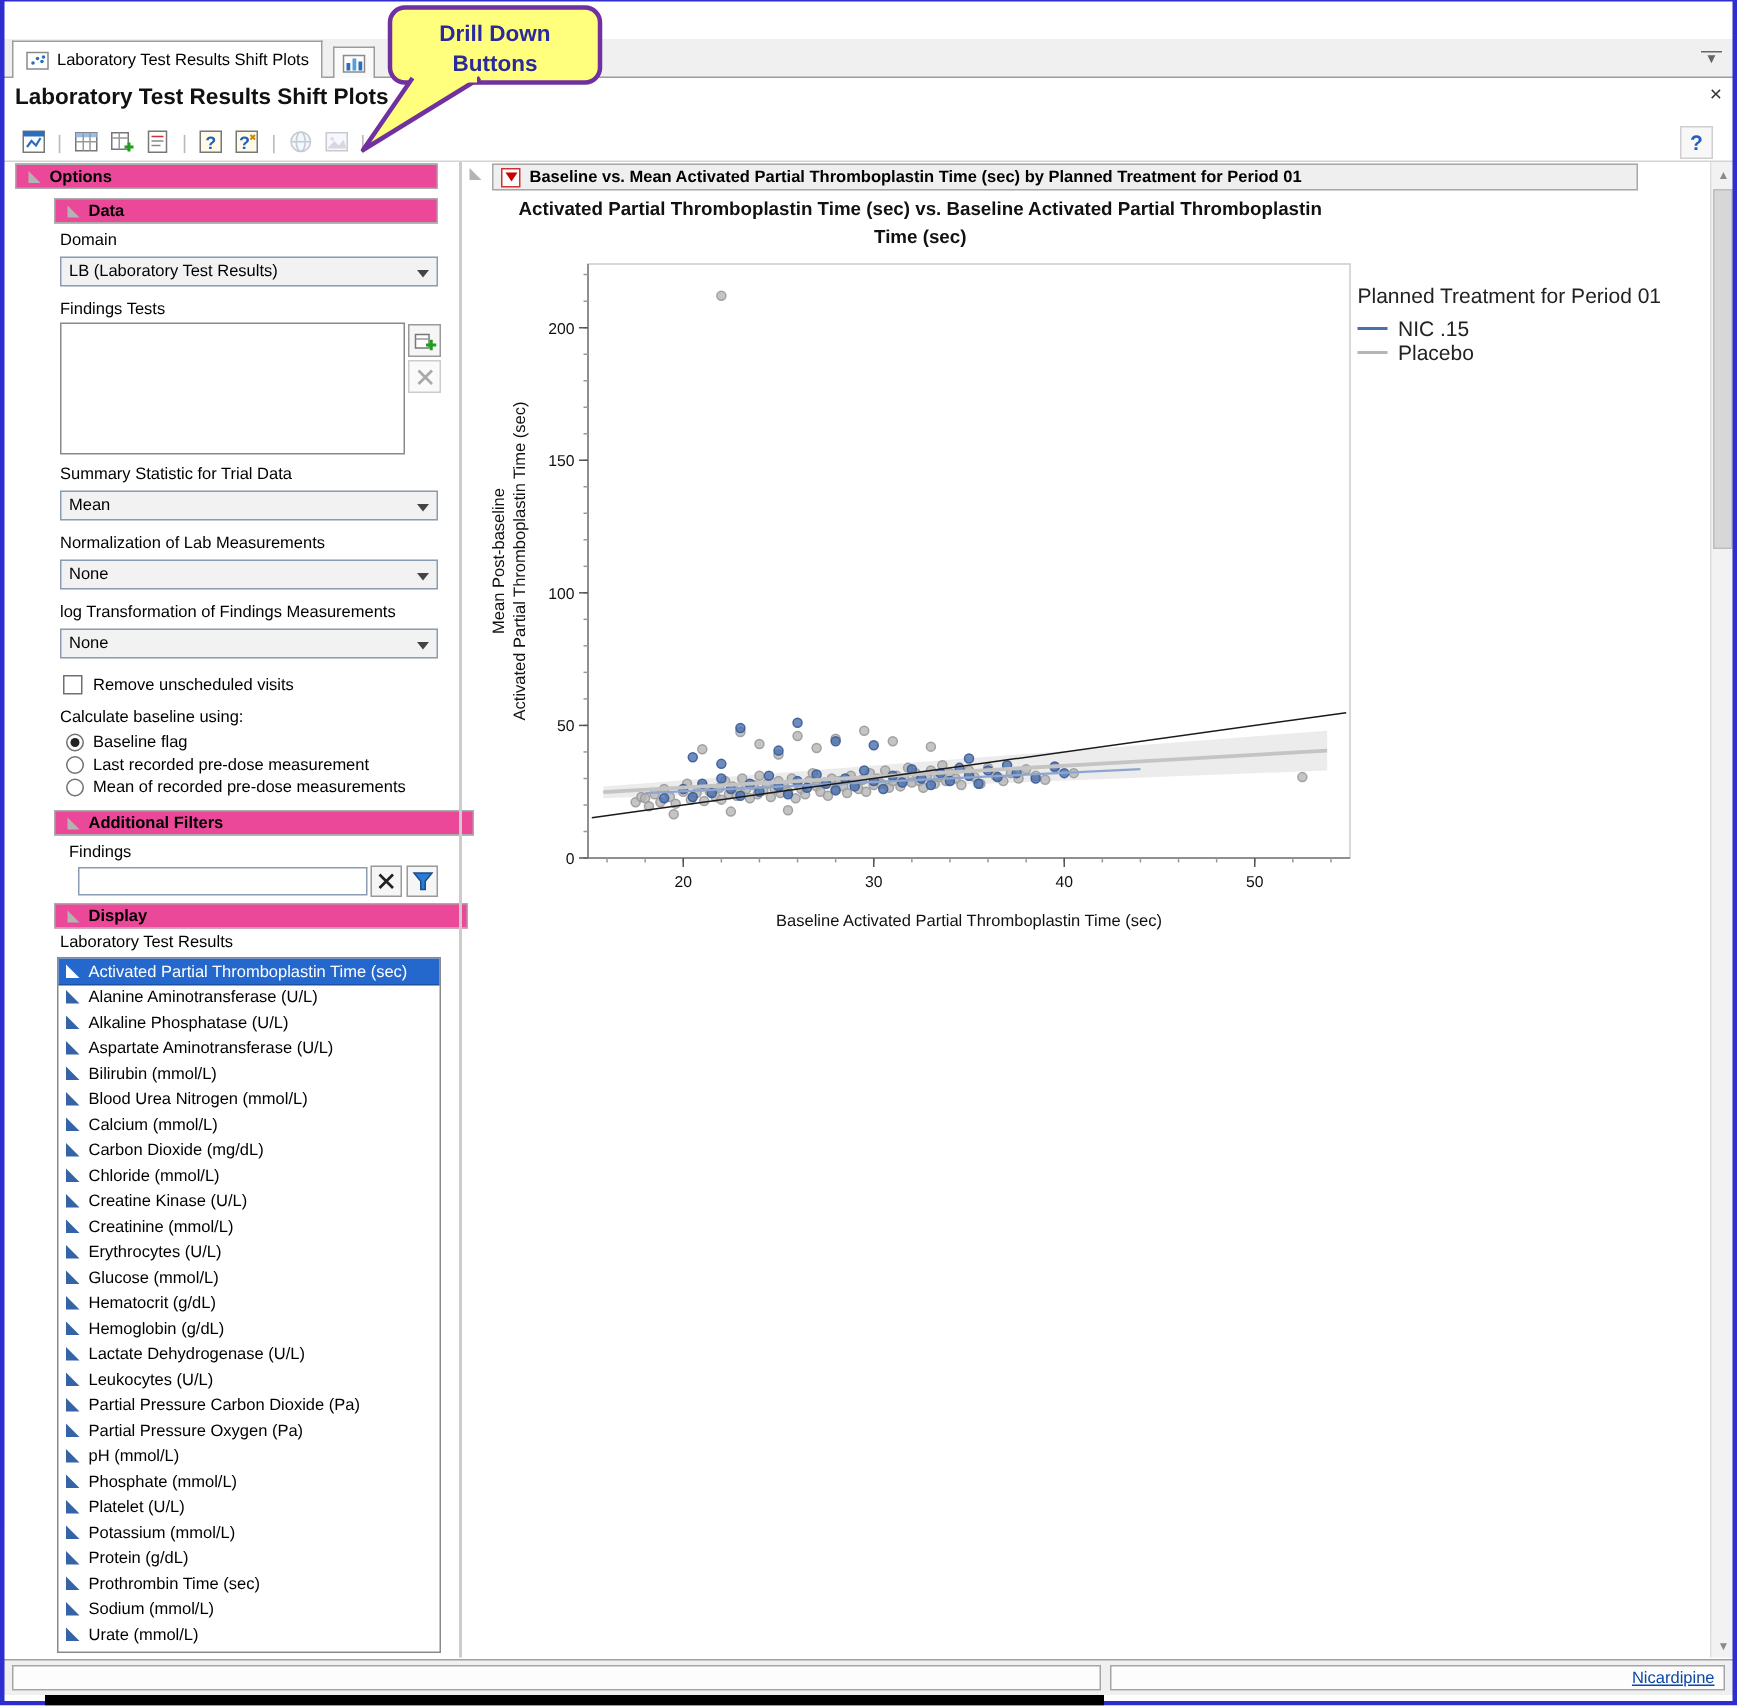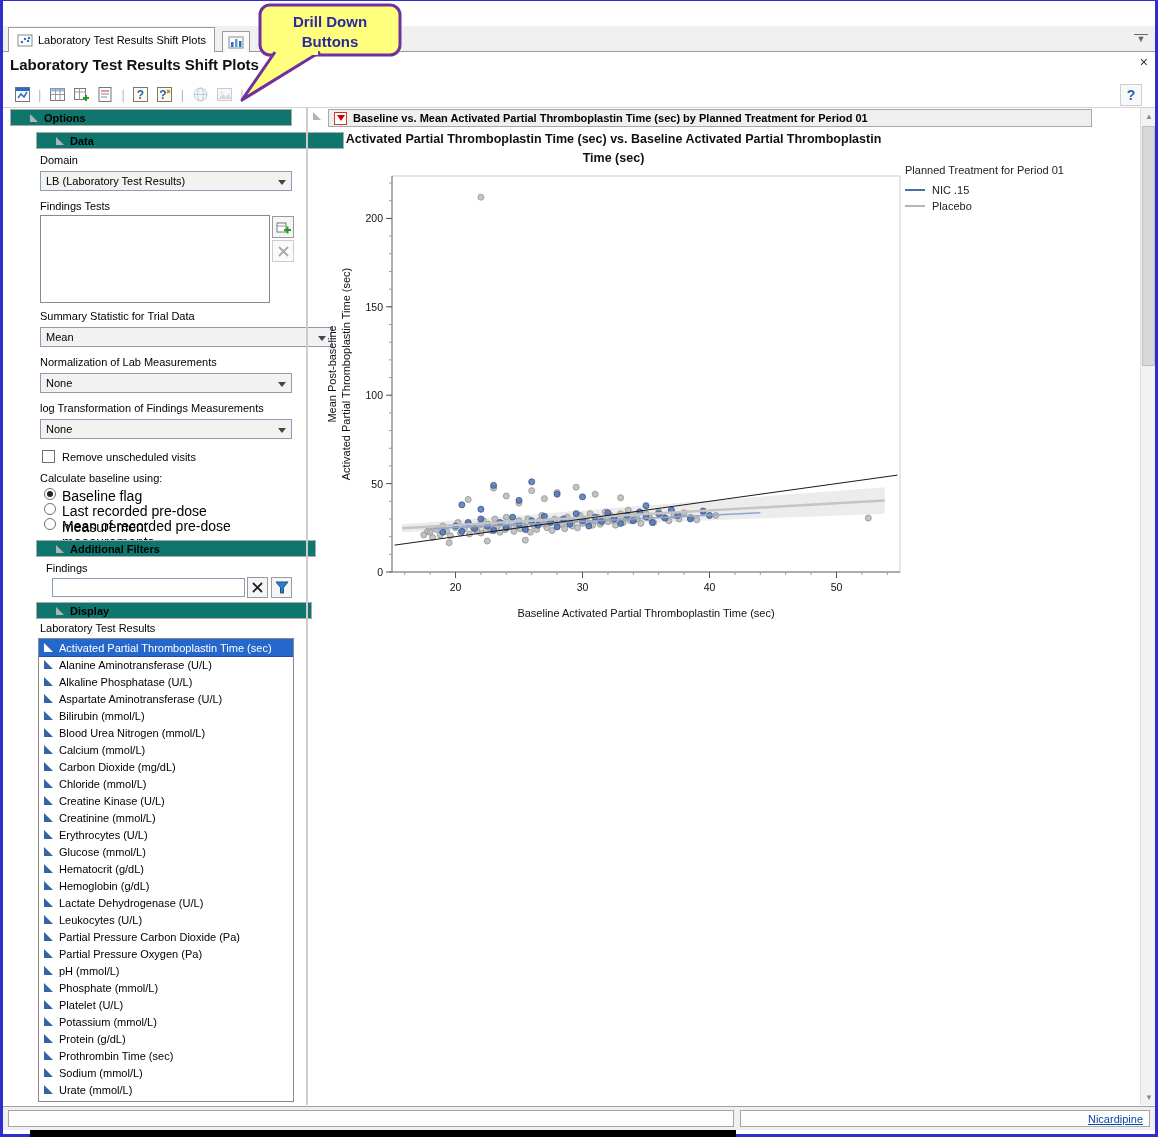--- a/index.html
+++ b/index.html
@@ -19,30 +19,30 @@
   #page-title{position:absolute;left:10px;top:56px;font-size:15px;font-weight:bold;color:#111}
   #close-btn{position:absolute;right:10px;top:54px;font-size:14px;color:#333;cursor:pointer}
   #toolbar{position:absolute;left:0;top:82px;width:1158px;height:26px;background:#fff;border-bottom:1px solid #d4d4d4;display:flex;align-items:center;padding-left:10px}
   .tbtn{width:24px;height:22px;display:flex;align-items:center;justify-content:center;background:transparent;border:0;cursor:pointer}
   .tbtn.disabled{opacity:.45}
   .tsep{color:#b9b9b9;margin:0 4px;font-size:13px}
   #help-btn{position:absolute;right:16px;top:84px;width:22px;height:22px;border:1px solid #cfcfcf;background:#f8f8f8;color:#1f5fbf;font-weight:bold;font-size:14px;display:flex;align-items:center;justify-content:center;cursor:pointer}
 
   
   #options-panel{position:absolute;left:8px;top:108px;width:296px;height:997px;background:#fff}
-  .sect{position:absolute;border:1px solid #ababab;background:#0f766e;font-weight:bold;font-size:11px;display:flex;align-items:center;gap:6px;padding:0 19px;height:17px;white-space:nowrap}
+  .sect{position:absolute;border:1px solid #ababab;background:#ec4899;font-weight:bold;font-size:11px;display:flex;align-items:center;gap:6px;padding:0 8px;height:17px;white-space:nowrap}
   .disc{width:0;height:0;border-right:8px solid transparent;border-bottom:8px solid #b3b3b3;flex:0 0 auto}
   .lbl{position:absolute;font-size:11px;color:#000;white-space:nowrap}
   .dropdown{position:absolute;height:20px;background:#f2f2f2;border:1px solid #8a9cb2;font-size:11px;display:flex;align-items:center;padding:0 18px 0 5px;cursor:default}
   .dd-arrow{position:absolute;right:5px;top:8px;width:0;height:0;border-left:4px solid transparent;border-right:4px solid transparent;border-top:5px solid #444}
   .listbox{position:absolute;background:#fff;border:1px solid #8a8a8a}
   .sbtn{position:absolute;width:22px;height:22px;border:1px solid #9a9a9a;background:#f6f6f6;display:flex;align-items:center;justify-content:center;cursor:pointer;font-size:11px}
   .sbtn.disabled{opacity:.5}
   .checkbox{position:absolute;width:13px;height:13px;border:1px solid #707070;background:#fff;cursor:pointer}
-  .radio-row{display:flex;gap:6px;height:14px;margin-bottom:1px;font-size:14px;cursor:pointer}
+  .radio-row{display:flex;align-items:center;gap:6px;height:14px;margin-bottom:1px;font-size:11px;cursor:pointer}
   .radio{width:12px;height:12px;border:1px solid #707070;border-radius:50%;background:#fff;position:relative;flex:0 0 auto}
   .radio.sel::after{content:"";position:absolute;left:2px;top:2px;width:6px;height:6px;border-radius:50%;background:#222}
   #baseline-radios{position:absolute;left:44px;top:488px;width:250px}
   .txtinput{position:absolute;height:19px;border:1px solid #8a9cb2;background:#fff;font-size:11px;padding:0 4px;font-family:"Liberation Sans",sans-serif}
 
   
   #lab-list{position:absolute;left:38px;top:638px;width:256px;height:464px;background:#fff;border:1px solid #8a8a8a;overflow:hidden}
   .lab-item{height:17px;display:flex;align-items:center;gap:6px;padding-left:5px;font-size:11px;white-space:nowrap;cursor:pointer}
   .wedge{width:0;height:0;border-right:9px solid transparent;border-bottom:9px solid #3563a7;flex:0 0 auto}
   .lab-item.selected{background:#2467cd;color:#fff;outline:1px solid #1c50a0}
@@ -51,21 +51,21 @@
   
   #splitter{position:absolute;left:306px;top:108px;width:2px;height:997px;background:#cccccc}
   #outline-disc{position:absolute;left:313px;top:112px}
   #outline-header{position:absolute;left:328px;top:109px;width:764px;height:18px;border:1px solid #a8a8a8;background:#efefef;display:flex;align-items:center;gap:6px;padding:0 5px;font-size:11px;font-weight:bold;white-space:nowrap}
   #red-triangle{width:13px;height:13px;border:1px solid #c33;background:#fff;display:flex;align-items:center;justify-content:center;cursor:pointer;flex:0 0 auto}
   #red-triangle .rt{width:0;height:0;border-left:4px solid transparent;border-right:4px solid transparent;border-top:6px solid #cc0000}
   #chart-title{position:absolute;left:341px;top:130px;width:545px;text-align:center;font-size:12.5px;font-weight:bold;line-height:19px;color:#111}
   #plot-svg{position:absolute;left:318px;top:172px}
   .plot text{font-family:"Liberation Sans",sans-serif;font-size:11px;fill:#111}
   .plot text.tick{font-size:10.5px}
-  #legend{position:absolute;left:905px;top:164px;font-size:11px;color:#222}
+  #legend{position:absolute;left:905px;top:189px;font-size:14px;color:#222}
   #legend-title{margin-bottom:6px}
   .legend-row{display:flex;align-items:center;gap:7px;height:16px;cursor:pointer}
   .legend-swatch{width:20px;height:2px;flex:0 0 auto}
 
   
   #scrollbar{position:absolute;left:1140px;top:108px;width:16px;height:997px;background:#f2f2f2;border-left:1px solid #dcdcdc}
   .scroll-arrow{position:absolute;left:0;width:16px;height:16px;background:#f2f2f2;color:#8a8a8a;font-size:8px;display:flex;align-items:center;justify-content:center;cursor:pointer}
   #scroll-thumb{position:absolute;left:1px;top:18px;width:13px;height:240px;background:#d7d7d7;border:1px solid #bdbdbd;cursor:grab}
 
   
@@ -180,21 +180,21 @@
     <span class="tsep">|</span>
   </div>
   <div id="help-btn">?</div>
 
   <div id="options-panel">
     <div class="sect" style="left:2px;top:1px;width:282px">
       <span class="disc"></span>
       <span>Options</span>
     </div>
 
-    <div class="sect" style="left:28px;top:24px;width:308px">
+    <div class="sect" style="left:28px;top:24px;width:256px">
       <span class="disc"></span>
       <span>Data</span>
     </div>
 
     <div class="lbl" style="left:32px;top:46px">Domain</div>
     <div class="dropdown" style="left:32px;top:63px;width:252px">
       <span>LB (Laboratory Test Results)</span>
       <span class="dd-arrow"></span>
     </div>
 
@@ -207,21 +207,21 @@
           <path d="M11.5,6.5 v7 M8,10 h7" stroke="#1e9e1e" stroke-width="2"></path>
         </svg>
     </div>
     <div class="sbtn disabled" style="left:264px;top:132px">
       <svg width="13" height="13">
           <path d="M2,2 L11,11 M11,2 L2,11" stroke="#555" stroke-width="1.8"></path>
         </svg>
     </div>
 
     <div class="lbl" style="left:32px;top:202px">Summary Statistic for Trial Data</div>
-    <div class="dropdown" style="left:32px;top:219px;width:292px">
+    <div class="dropdown" style="left:32px;top:219px;width:252px">
       <span>Mean</span>
       <span class="dd-arrow"></span>
     </div>
 
     <div class="lbl" style="left:32px;top:248px">Normalization of Lab Measurements</div>
     <div class="dropdown" style="left:32px;top:265px;width:252px">
       <span>None</span>
       <span class="dd-arrow"></span>
     </div>
 

